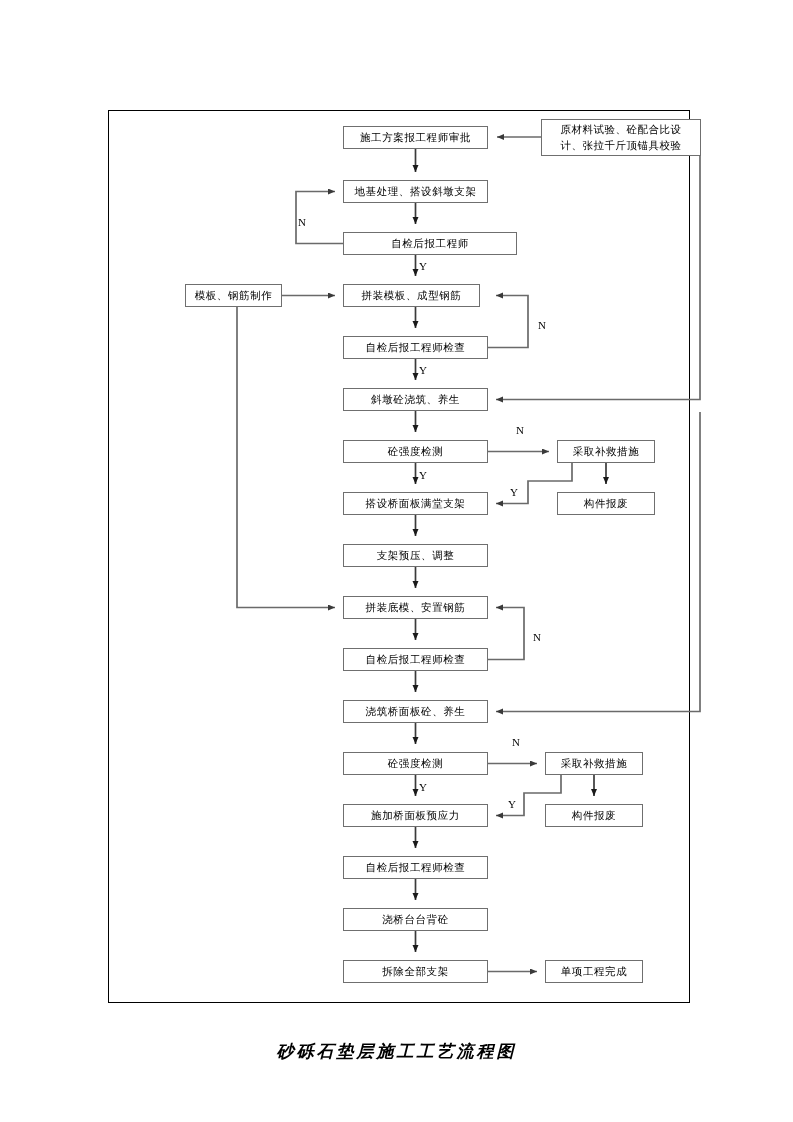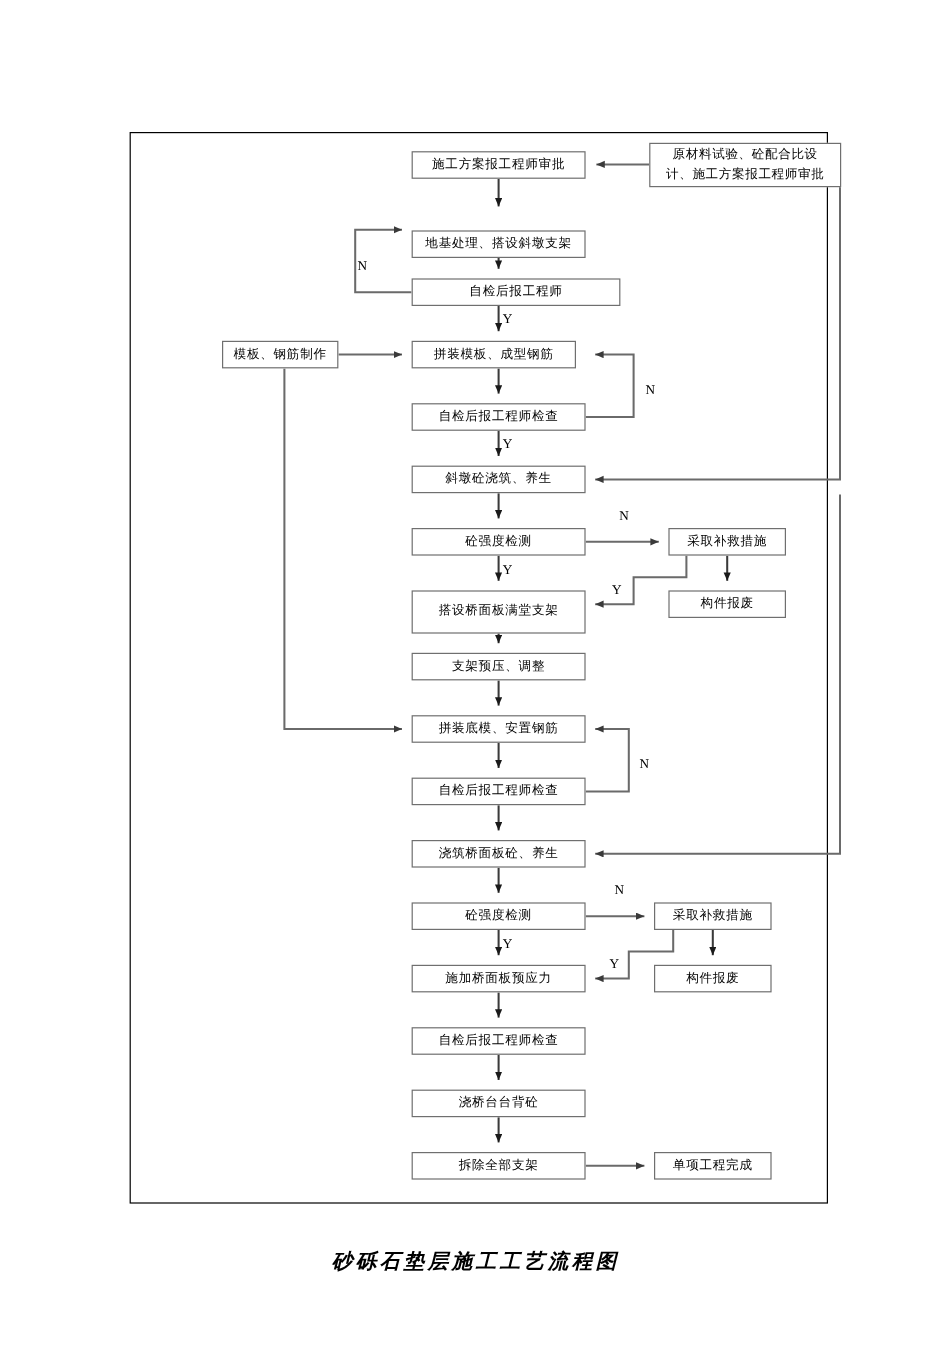--- a/index.html
+++ b/index.html
@@ -134,32 +134,32 @@
       <path d="M415.5,931 L415.5,952" marker-end="url(#ah)" stroke="#3a3a3a"></path>
 
       <path d="M488,971.5 L537,971.5" marker-end="url(#ahg)"></path>
     </g>
   </svg>
 
   <div class="node" style="left: 343px; top: 126px; width: 145px; height: 23px;">施工方案报工程师审批</div>
   <div class="node two-line" style="left: 541px; top: 119px; width: 160px; height: 37px;">
       <div>
         <div>原材料试验、砼配合比设</div>
-        <div>计、施工方案报工程师审批</div>
+        <div>计、张拉千斤顶锚具校验</div>
       </div>
     </div>
-  <div class="node" style="left: 343px; top: 192px; width: 145px; height: 23px;">地基处理、搭设斜墩支架</div>
+  <div class="node" style="left: 343px; top: 180px; width: 145px; height: 23px;">地基处理、搭设斜墩支架</div>
   <div class="node" style="left: 343px; top: 232px; width: 174px; height: 23px;">自检后报工程师</div>
   <div class="node" style="left: 185px; top: 284px; width: 97px; height: 23px;">模板、钢筋制作</div>
   <div class="node" style="left: 343px; top: 284px; width: 137px; height: 23px;">拼装模板、成型钢筋</div>
   <div class="node" style="left: 343px; top: 336px; width: 145px; height: 23px;">自检后报工程师检查</div>
   <div class="node" style="left: 343px; top: 388px; width: 145px; height: 23px;">斜墩砼浇筑、养生</div>
   <div class="node" style="left: 343px; top: 440px; width: 145px; height: 23px;">砼强度检测</div>
   <div class="node" style="left: 557px; top: 440px; width: 98px; height: 23px;">采取补救措施</div>
-  <div class="node" style="left: 343px; top: 492px; width: 145px; height: 36px;">搭设桥面板满堂支架</div>
+  <div class="node" style="left: 343px; top: 492px; width: 145px; height: 23px;">搭设桥面板满堂支架</div>
   <div class="node" style="left: 557px; top: 492px; width: 98px; height: 23px;">构件报废</div>
   <div class="node" style="left: 343px; top: 544px; width: 145px; height: 23px;">支架预压、调整</div>
   <div class="node" style="left: 343px; top: 596px; width: 145px; height: 23px;">拼装底模、安置钢筋</div>
   <div class="node" style="left: 343px; top: 648px; width: 145px; height: 23px;">自检后报工程师检查</div>
   <div class="node" style="left: 343px; top: 700px; width: 145px; height: 23px; font-family: Liberation Serif, serif;">浇筑桥面板砼、养生</div>
   <div class="node" style="left: 343px; top: 752px; width: 145px; height: 23px;">砼强度检测</div>
   <div class="node" style="left: 545px; top: 752px; width: 98px; height: 23px;">采取补救措施</div>
   <div class="node" style="left: 343px; top: 804px; width: 145px; height: 23px;">施加桥面板预应力</div>
   <div class="node" style="left: 545px; top: 804px; width: 98px; height: 23px;">构件报废</div>
   <div class="node" style="left: 343px; top: 856px; width: 145px; height: 23px;">自检后报工程师检查</div>

